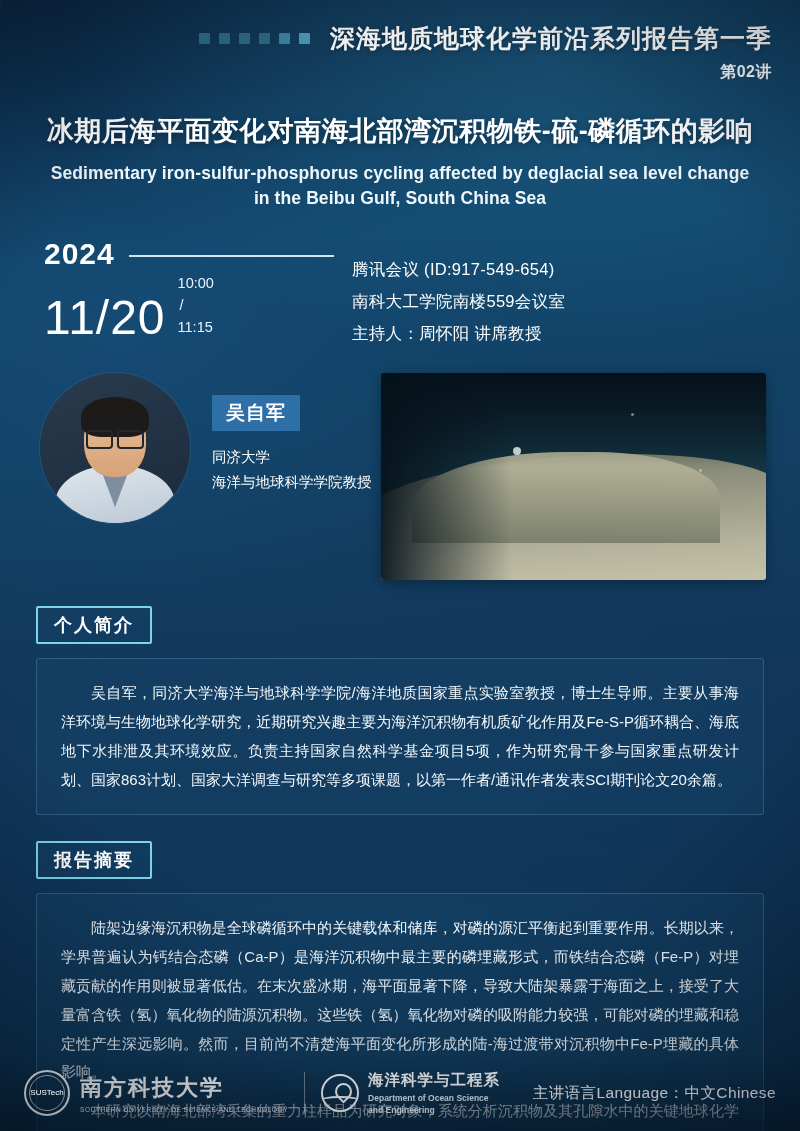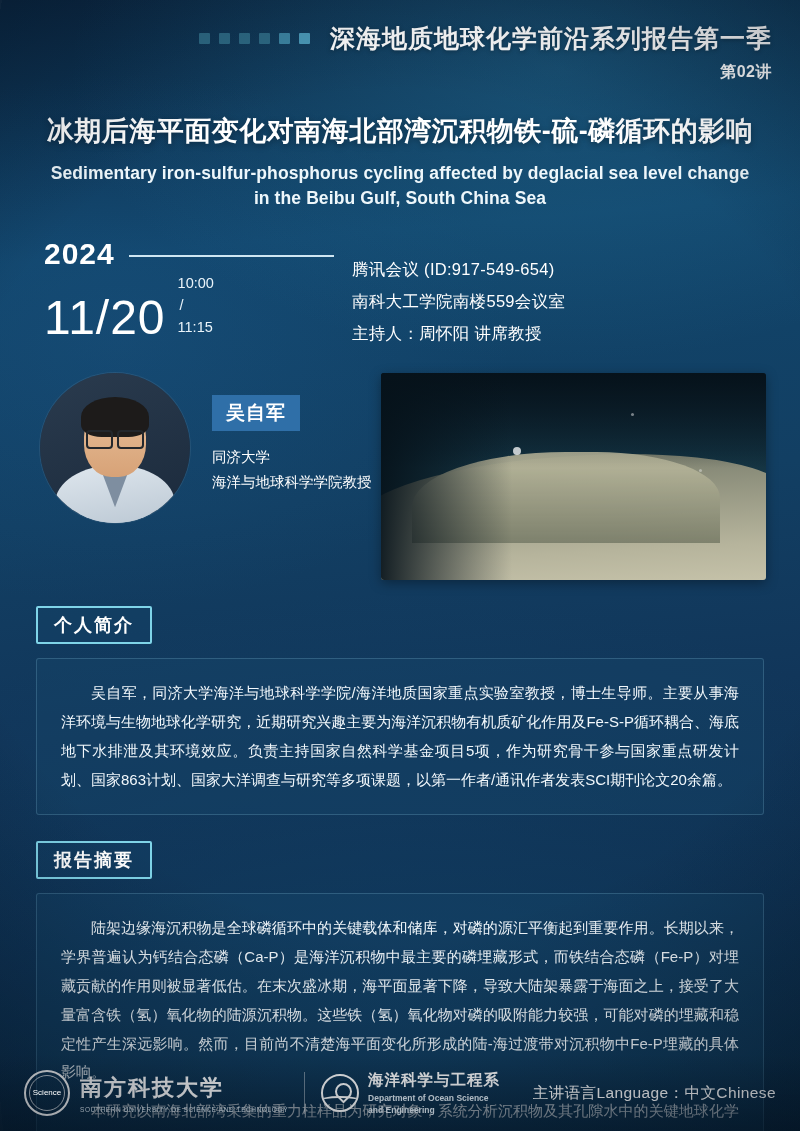--- a/index.html
+++ b/index.html
@@ -308,21 +308,21 @@
     <div class="sec-head">报告摘要</div>
     <div class="panel">
       <p>陆架边缘海沉积物是全球磷循环中的关键载体和储库，对磷的源汇平衡起到重要作用。长期以来，学界普遍认为钙结合态磷（Ca-P）是海洋沉积物中最主要的磷埋藏形式，而铁结合态磷（Fe-P）对埋藏贡献的作用则被显著低估。在末次盛冰期，海平面显著下降，导致大陆架暴露于海面之上，接受了大量富含铁（氢）氧化物的陆源沉积物。这些铁（氢）氧化物对磷的吸附能力较强，可能对磷的埋藏和稳定性产生深远影响。然而，目前尚不清楚海平面变化所形成的陆-海过渡带对沉积物中Fe-P埋藏的具体影响。</p>
       <p>本研究以南海北部湾采集的重力柱样品为研究对象，系统分析沉积物及其孔隙水中的关键地球化学成分。通过有机质矿化过程与Fe-S-P循环耦合的视角，深入探讨冰期后海平面变化对沉积物中铁结合态磷埋藏的影响及机制，旨在揭示海平面波动对Fe-P埋藏效率的作用及其在全球陆架边缘海磷埋藏的潜在贡献。</p>
     </div>
   </div>
 
   <div class="footer">
     <div class="logo-sustech">
       <div class="seal">
-        <span>Science</span>
+        <span>SUSTech</span>
       </div>
       <div>
         <div class="sustech-cn">南方科技大学</div>
         <div class="sustech-en">SOUTHERN UNIVERSITY OF SCIENCE AND TECHNOLOGY</div>
       </div>
     </div>
     <div class="divider-v"></div>
     <div class="logo-ocean">
       <div class="ocean-mark"></div>
       <div>

